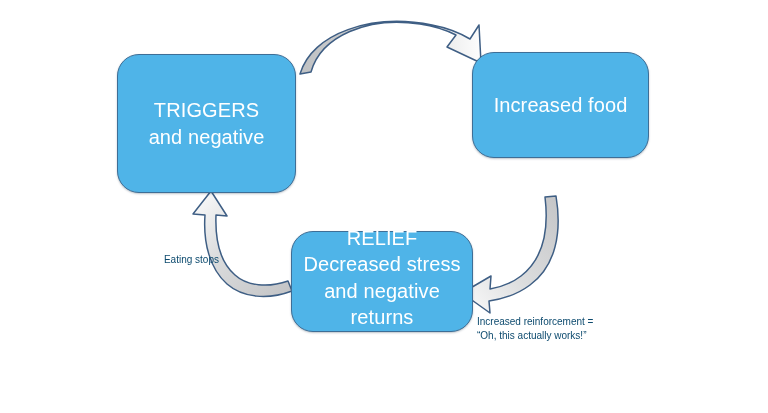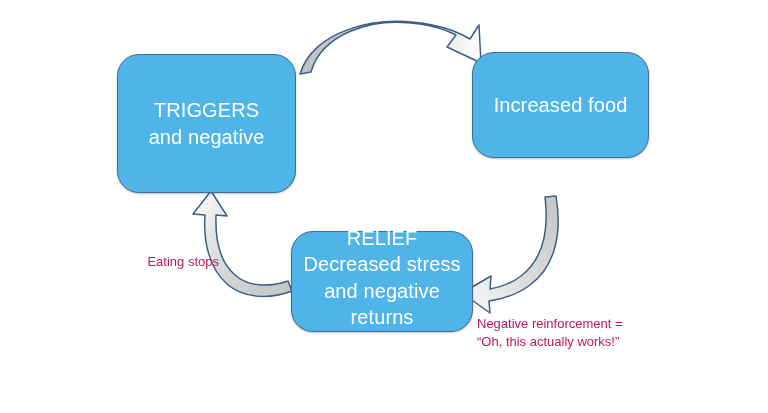--- a/index.html
+++ b/index.html
@@ -41,22 +41,22 @@
   .node .ln {
     display: block;
     white-space: nowrap;
   }
   #node-triggers { left: 117px; top: 54px;  width: 179px; height: 139px; }
   #node-intake   { left: 472px; top: 52px;  width: 177px; height: 106px; }
   #node-relief   { left: 291px; top: 231px; width: 182px; height: 101px; align-items: flex-end; }
 
   .caption {
     position: absolute;
-    color: #be185d;
-    font-size: 13px;
+    color: #0c4a6e;
+    font-size: 10px;
     line-height: 1.42;
     white-space: nowrap;
     z-index: 4;
   }
   #caption-left {
     left: 33px;
     top: 253px;
     text-align: right;
     width: 186px;
   }
@@ -161,17 +161,17 @@
       <span class="ln">and negative</span>
       <span class="ln">returns</span>
     </span>
   </div>
 
   <div class="caption" id="caption-left">
     <span class="ln">Eating stops</span>
   </div>
 
   <div class="caption" id="caption-right">
-    <span class="ln">Negative reinforcement =</span>
+    <span class="ln">Increased reinforcement =</span>
     <span class="ln">“Oh, this actually works!”</span>
   </div>
 
 </div>
 
 </body></html>

